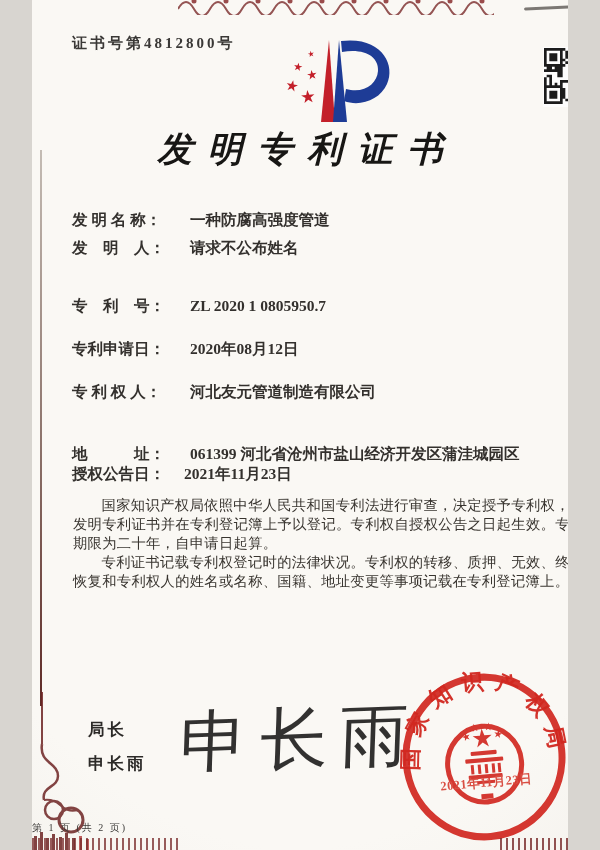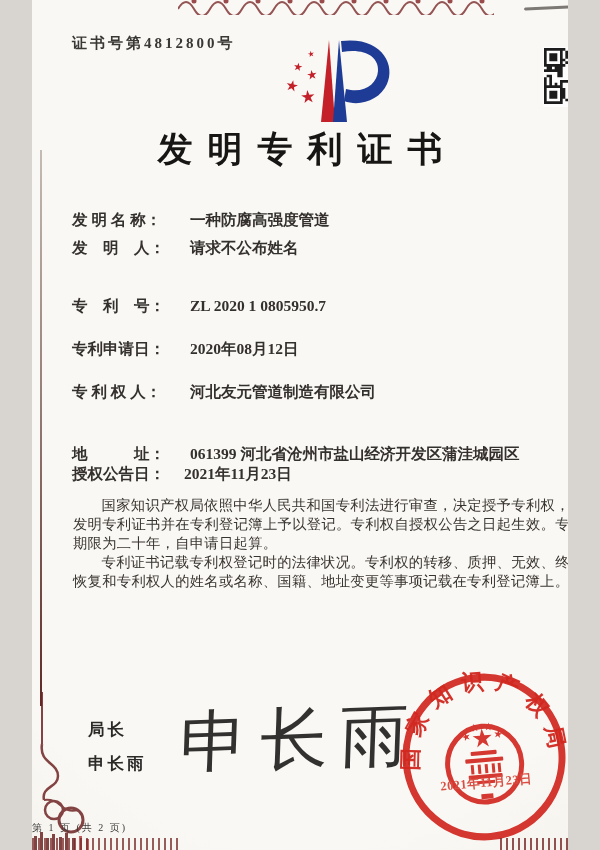--- a/index.html
+++ b/index.html
@@ -6,21 +6,21 @@
   .sheet{
     position:relative;width:536px;height:850px;margin:0 auto;overflow:hidden;
     background:radial-gradient(130% 105% at 50% 42%, #faf8f4 55%, #efece6 92%, #e8e4dd 100%);
     font-family:"Liberation Serif","DejaVu Serif",serif;color:#2e2c2a;
   }
   .abs{position:absolute;}
   .cert-no{left:40px;top:34px;font-size:15px;letter-spacing:3px;color:#3a3836;font-weight:600;}
   .logo-svg{left:252px;top:34px;width:114px;height:94px;}
   .qr-box{left:511px;top:47px;width:58px;height:58px;background:#fdfdfd;padding:1px;}
   .title{left:0;top:126px;width:100%;text-align:center;font-size:35px;font-weight:700;
-         letter-spacing:15px;padding-left:15px;box-sizing:border-box;color:#171614;}
+         letter-spacing:15px;padding-left:15px;box-sizing:border-box;color:#171614;font-style:italic;}
   .field-row{left:40px;width:540px;font-size:15.5px;font-weight:600;color:#33302d;white-space:nowrap;}
   .field-label{display:inline-block;width:105px;}
   .field-value{display:inline-block;margin-left:13px;}
   .grant-group2{position:absolute;left:253px;top:0;white-space:nowrap;}
   .grant-row .field-label{width:auto;margin-right:6px;}
   .body-text{left:41px;top:496px;width:526px;font-size:14.3px;line-height:19px;
              text-align:justify;color:#38342f;}
   .body-text p{margin:0;text-indent:2em;letter-spacing:0.3px;}
   .director{left:56px;font-size:16.5px;font-weight:600;letter-spacing:3px;color:#2c2a28;}
   .sig{left:148px;top:694px;font-size:68px;font-weight:500;letter-spacing:12px;color:#1d1c1b;

